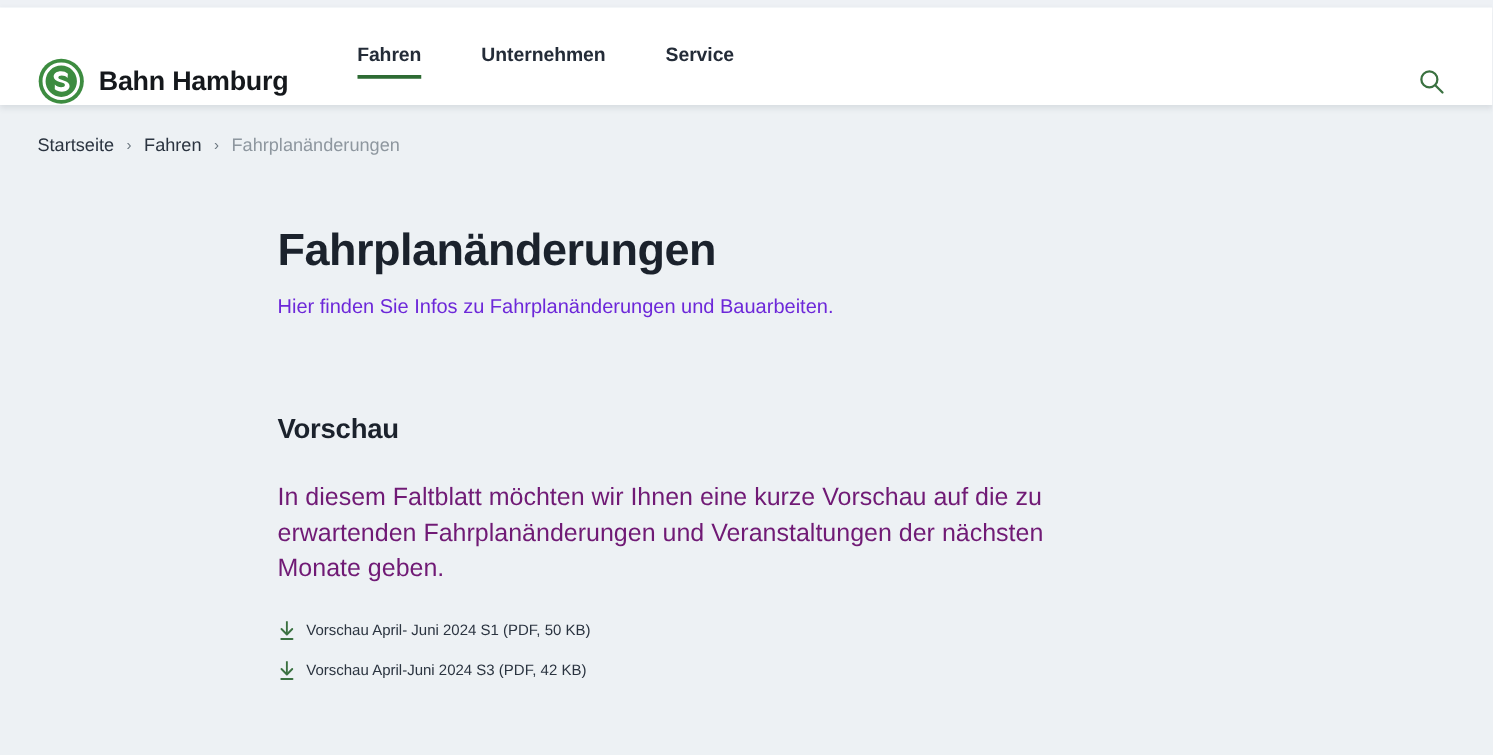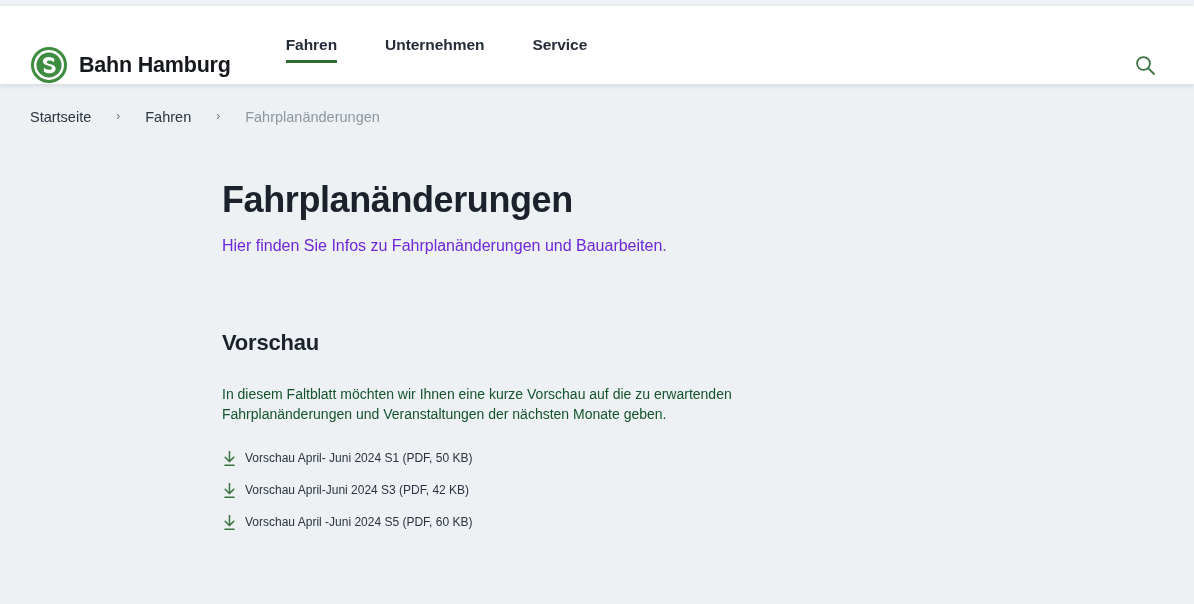--- a/index.html
+++ b/index.html
@@ -105,21 +105,21 @@
     line-height: 0;
     display: block;
   }
 
   
   .breadcrumb {
     display: flex;
     align-items: center;
     padding: 25px 0 0 30px;
     font-size: 14.5px;
-    gap: 15px;
+    gap: 0;
   }
   .crumb {
     color: #2b3440;
     text-decoration: none;
     cursor: pointer;
     white-space: nowrap;
   }
   .crumb.is-current {
     color: #8e979f;
     cursor: default;
@@ -161,23 +161,23 @@
 
   .section-title {
     font-size: 22px;
     font-weight: bold;
     color: #1b222c;
     letter-spacing: -0.2px;
   }
 
   .section-body {
     margin-top: 28px;
-    font-size: 14px;
+    font-size: 20px;
     line-height: 1.44;
-    color: #14532d;
+    color: #701a75;
     max-width: 625px;
   }
 
   .download-list {
     list-style: none;
     margin-top: 18px;
   }
 
   .download-item {
     display: flex;
@@ -273,27 +273,17 @@
         <span class="download-icon">
           <svg width="15" height="17" viewBox="0 0 15 17" xmlns="http://www.w3.org/2000/svg">
             <line x1="7.5" y1="1" x2="7.5" y2="10.5" stroke="#3a7140" stroke-width="1.5"></line>
             <polyline points="3.2,7.2 7.5,11.6 11.8,7.2" fill="none" stroke="#3a7140" stroke-width="1.5" stroke-linecap="round" stroke-linejoin="round"></polyline>
             <line x1="3" y1="15.2" x2="12" y2="15.2" stroke="#3a7140" stroke-width="1.5" stroke-linecap="round"></line>
           </svg>
         </span>
         <a class="download-link">Vorschau April-Juni 2024 S3 (PDF, 42 KB)</a>
       </li>
 
-      <li class="download-item">
-        <span class="download-icon">
-          <svg width="15" height="17" viewBox="0 0 15 17" xmlns="http://www.w3.org/2000/svg">
-            <line x1="7.5" y1="1" x2="7.5" y2="10.5" stroke="#3a7140" stroke-width="1.5"></line>
-            <polyline points="3.2,7.2 7.5,11.6 11.8,7.2" fill="none" stroke="#3a7140" stroke-width="1.5" stroke-linecap="round" stroke-linejoin="round"></polyline>
-            <line x1="3" y1="15.2" x2="12" y2="15.2" stroke="#3a7140" stroke-width="1.5" stroke-linecap="round"></line>
-          </svg>
-        </span>
-        <a class="download-link">Vorschau April -Juni 2024 S5 (PDF, 60 KB)</a>
-      </li>
 
     </ul>
   </section>
 
 </main>
 
 </body></html>

